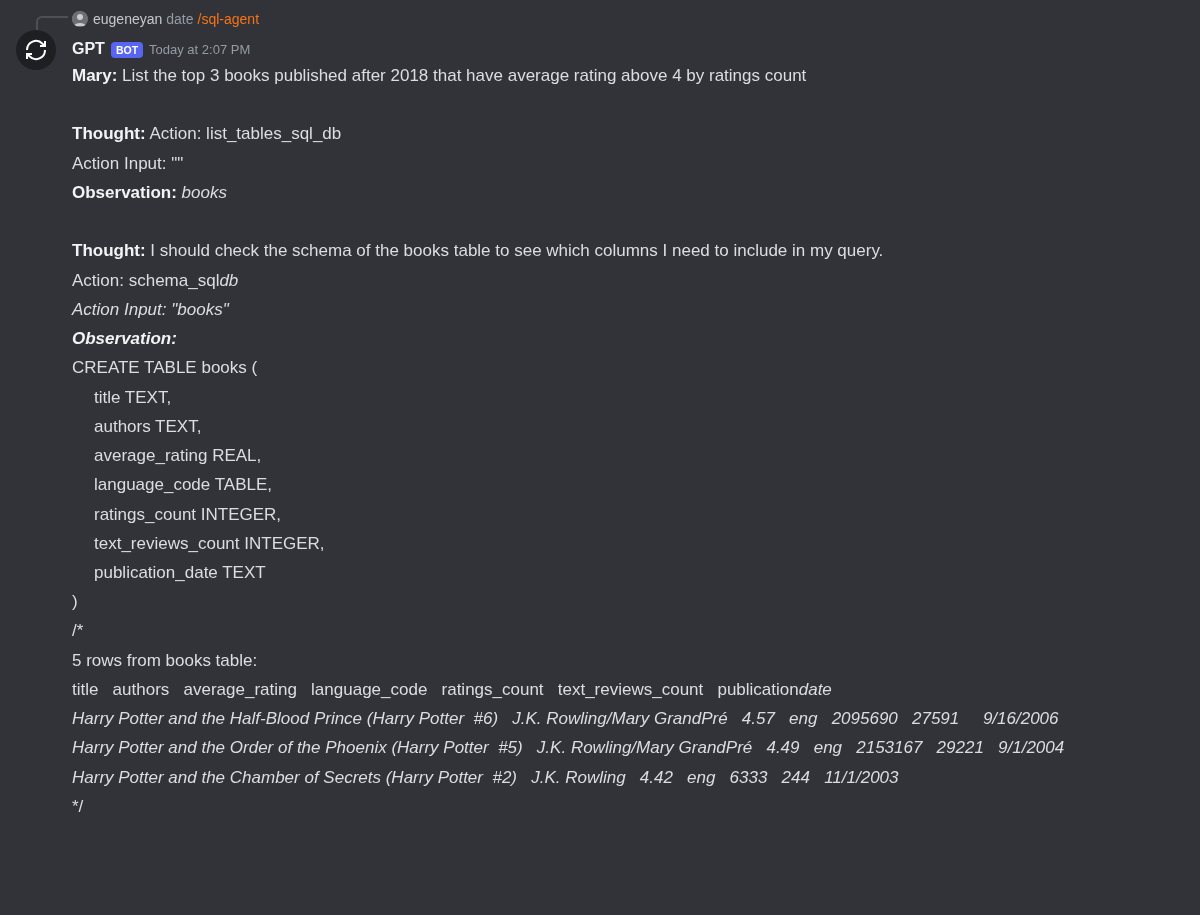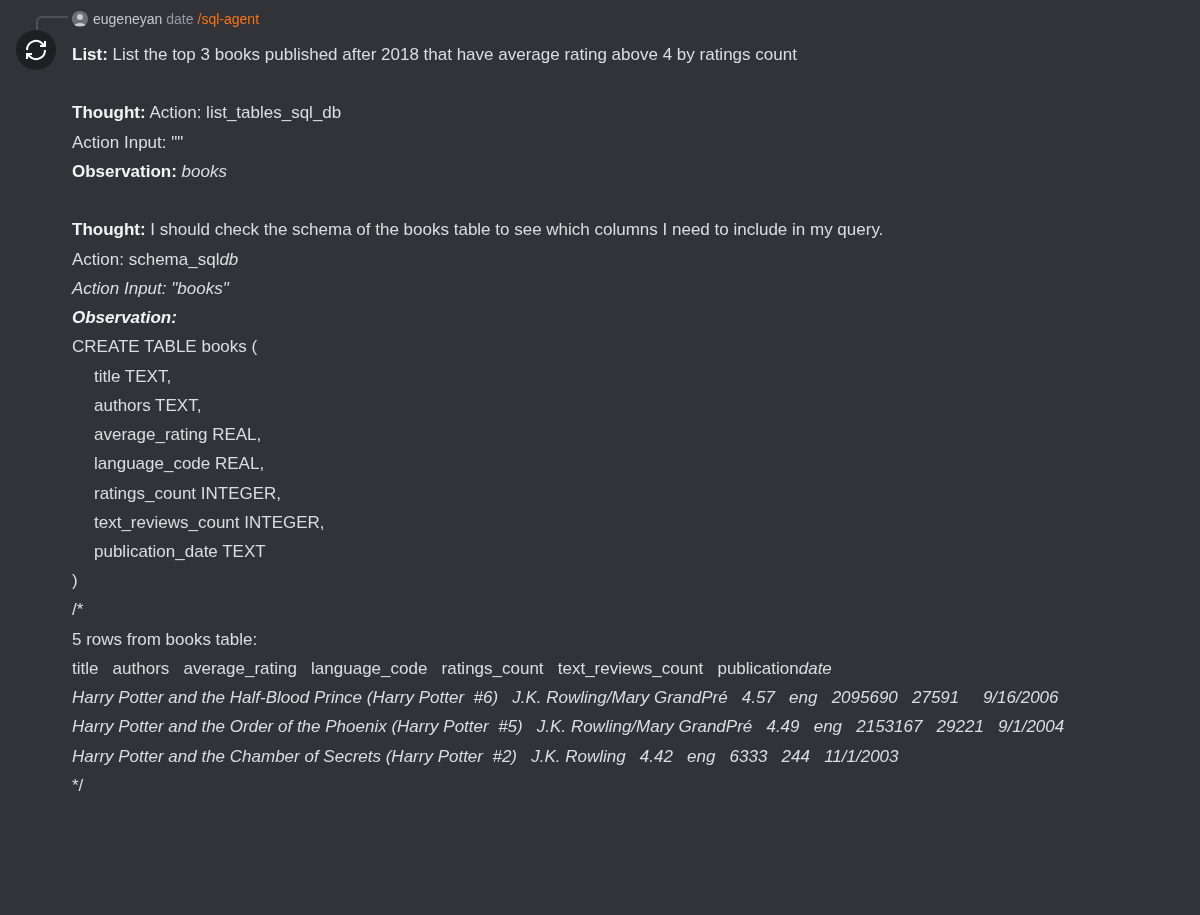--- a/index.html
+++ b/index.html
@@ -136,36 +136,41 @@
 
   <div class="main-avatar">
     <svg viewBox="0 0 24 24" fill="none" stroke="#ffffff" stroke-width="2">
       <path d="M3 12a9 9 0 0 1 15.5-6.3L21 8"></path>
       <path d="M21 3v5h-5"></path>
       <path d="M21 12a9 9 0 0 1-15.5 6.3L3 16"></path>
       <path d="M3 21v-5h5"></path>
     </svg>
   </div>
 
+  <div class="header-line">
+    <span class="bot-name">GPT</span>
+    <span class="bot-tag">BOT</span>
+    <span class="timestamp">Today at 2:07 PM</span>
+  </div>
 
-  <div class="content"><span class="b">List:</span><span> List the top 3 books published after 2018 that have average rating above 4 by ratings count</span>
+  <div class="content"><span class="b">Mary:</span><span> List the top 3 books published after 2018 that have average rating above 4 by ratings count</span>
 
 <span class="b">Thought:</span><span> Action: list_tables_sql_db</span>
 <span>Action Input:</span><span> ""</span>
 <span class="b">Observation:</span> <span class="i">books</span>
 
 <span class="b">Thought:</span><span> I should check the schema of the books table to see which columns I need to include in my query.</span>
 <span>Action: schema_sql</span><span class="i">db</span>
 <span class="i">Action Input: "books"</span>
 <span class="bi">Observation:</span>
 <span>CREATE TABLE books (</span>
 <span class="indent"></span><span>title TEXT,</span>
 <span class="indent"></span><span>authors TEXT,</span>
 <span class="indent"></span><span>average_rating REAL,</span>
-<span class="indent"></span><span>language_code REAL,</span>
+<span class="indent"></span><span>language_code TABLE,</span>
 <span class="indent"></span><span>ratings_count INTEGER,</span>
 <span class="indent"></span><span>text_reviews_count INTEGER,</span>
 <span class="indent"></span><span>publication_date TEXT</span>
 <span>)</span>
 <span>/*</span>
 <span>5 rows from books table:</span>
 <span>title   authors   average_rating   language_code   ratings_count   text_reviews_count   publication</span><span class="i">date</span>
 <span class="i">Harry Potter and the Half-Blood Prince (Harry Potter  #6)   J.K. Rowling/Mary GrandPré   4.57   eng   2095690   27591     9/16/2006</span>
 <span class="i">Harry Potter and the Order of the Phoenix (Harry Potter  #5)   J.K. Rowling/Mary GrandPré   4.49   eng   2153167   29221   9/1/2004</span>
 <span class="i">Harry Potter and the Chamber of Secrets (Harry Potter  #2)   J.K. Rowling   4.42   eng   6333   244   11/1/2003</span>

